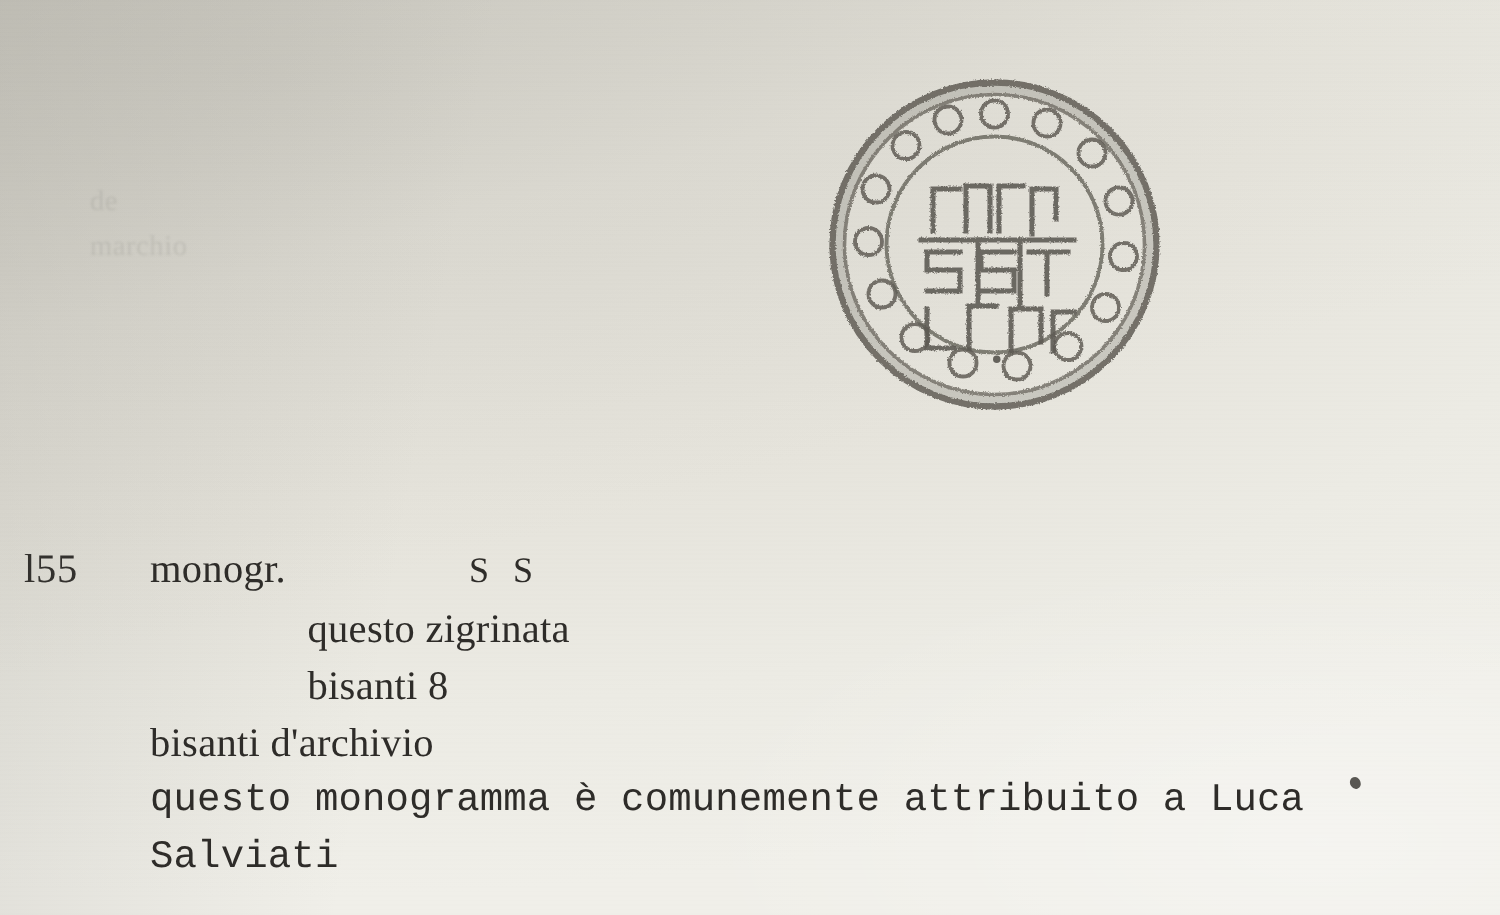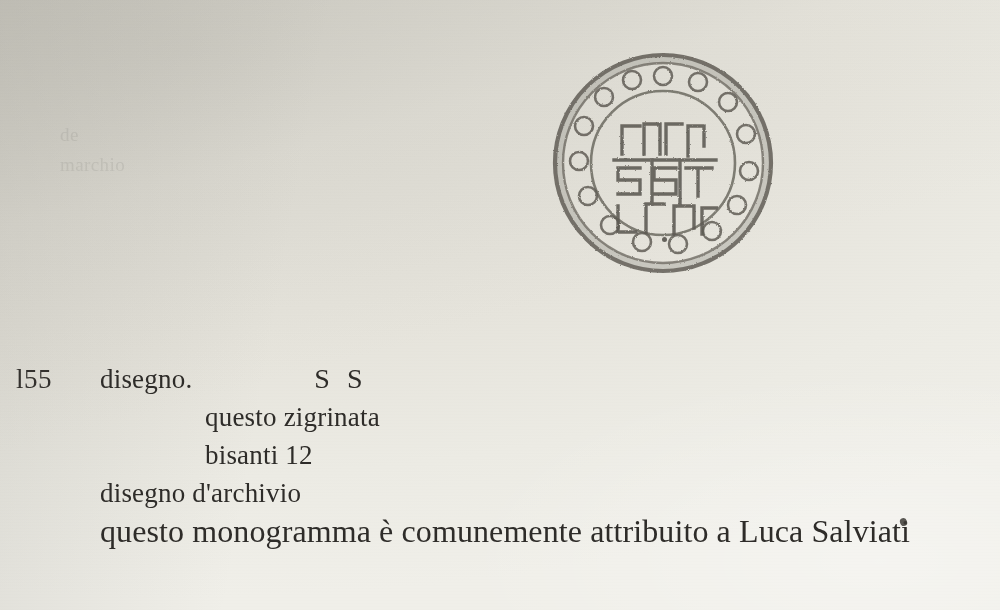--- a/index.html
+++ b/index.html
@@ -58,21 +58,21 @@
     top: 28px;
     width: 230px;
     height: 270px;
     pointer-events: none;
     opacity: 0.92;
   }
   
   .entry {
     position: absolute;
     left: 0;
-    top: 340px;
+    top: 360px;
     width: 1000px;
   }
   .row {
     display: flex;
     align-items: baseline;
     white-space: pre;
   }
   .catalog-number {
     width: 100px;
     padding-left: 16px;
@@ -84,27 +84,27 @@
   .line {
     font-size: 27px;
     color: #2e2c29;
     line-height: 38px;
     letter-spacing: 0.2px;
   }
   .line.indent-1 { padding-left: 100px; }
   .line.indent-2 { padding-left: 205px; }
   .monogram-letters {
     padding-left: 122px;
-    font-size: 28px;
+    font-size: 24px;
     letter-spacing: 5px;
-    margin-top: 20px;
   }
   .last-line {
-    font-size: 32px;
+    font-size: 26px;
     letter-spacing: 0.1px;
+    font-family: Liberation Mono, monospace;
   }
   
   .fleck {
     position: absolute;
     left: 900px;
     top: 518px;
     width: 7px;
     height: 8px;
     background: #3d3b36;
     border-radius: 50% 50% 45% 55%;
@@ -206,25 +206,25 @@
       <circle cx="115" cy="135" r="104" fill="none" stroke="#6b675f" stroke-width="8"></circle>
     </g>
   </svg>
 
   <div class="fleck2"></div>
 
   <div class="entry">
 
     <div class="row">
       <div class="catalog-number">l55</div>
-      <div class="line">disegno.</div>
+      <div class="line">monogr.</div>
       <div class="line monogram-letters">S S</div>
     </div>
 
     <div class="line indent-2">questo zigrinata</div>
-    <div class="line indent-2">bisanti  12</div>
-    <div class="line indent-1">disegno d'archivio</div>
+    <div class="line indent-2">bisanti  8</div>
+    <div class="line indent-1">bisanti d'archivio</div>
     <div class="line indent-1 last-line">questo monogramma è comunemente attribuito a Luca Salviati</div>
   </div>
 
   <div class="fleck"></div>
   <div class="grain"></div>
 </div>
 
 </body></html>

